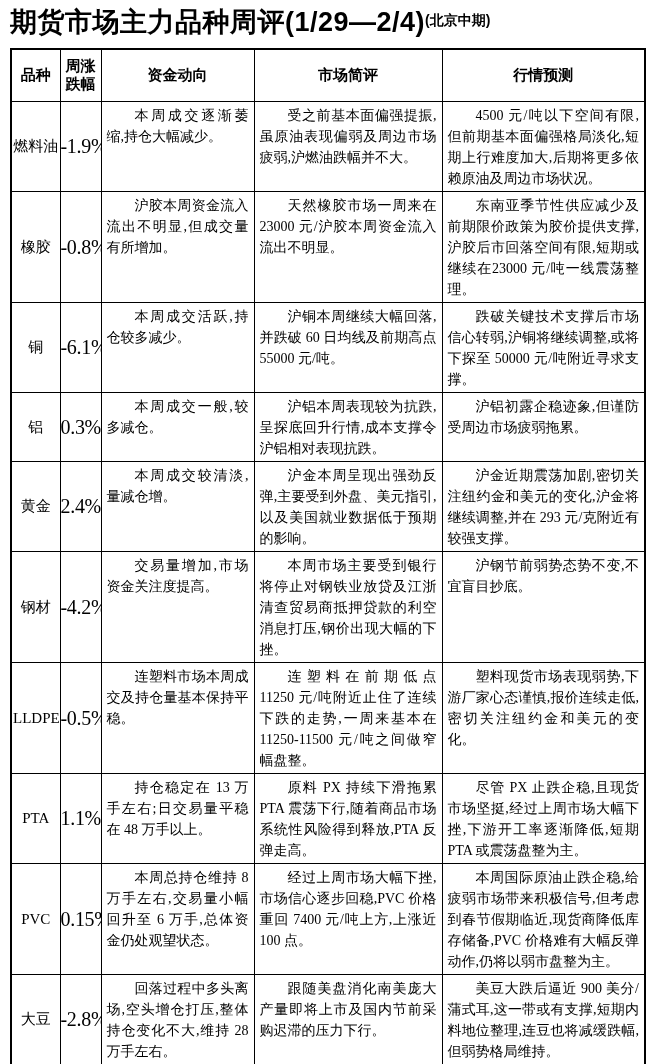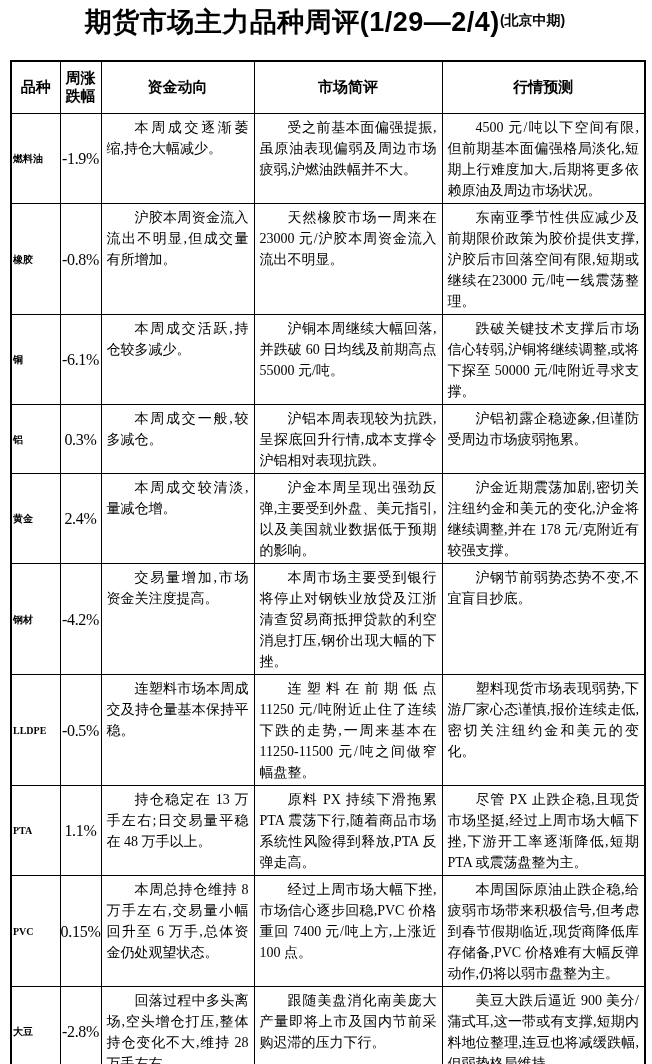--- a/index.html
+++ b/index.html
@@ -9,24 +9,24 @@
     height: 1064px;
     font-family: "Liberation Serif", "DejaVu Serif", serif;
     color: #000;
     overflow: hidden;
   }
   .page { padding: 8px 8px 0 10px; }
 
   
   .title-row {
     display: flex;
-    justify-content: center;
+    justify-content: flex-start;
     align-items: flex-start;
     padding-right: 4px;
-    margin-bottom: 22px;
+    margin-bottom: 10px;
   }
   .page-title {
     font-family: "Liberation Sans", "DejaVu Sans", sans-serif;
     font-weight: bold;
     font-size: 27px;
     letter-spacing: 0.5px;
     line-height: 1.1;
     white-space: nowrap;
   }
   .source-label {
@@ -57,31 +57,30 @@
     text-align: center;
     vertical-align: middle;
     line-height: 1.25;
     padding: 2px;
   }
   .review-table td {
     font-size: 14px;
     line-height: 21px;
   }
   td.col-variety {
-    text-align: left;
+    text-align: center;
     vertical-align: middle;
     padding: 2px 1px;
-    font-size: 10px;
-    font-weight: bold;
+    font-size: 15px;
   }
   td.col-change {
     text-align: center;
     vertical-align: middle;
     padding: 2px 0;
-    font-size: 16px;
+    font-size: 20px;
     letter-spacing: -0.3px;
   }
   td.col-funds, td.col-comment, td.col-forecast {
     vertical-align: top;
     text-align: justify;
     text-indent: 2em;
     padding: 3px 5px 2px 5px;
   }
   
   .review-table tbody tr:nth-child(1)  { height: 87px; }
@@ -151,21 +150,21 @@
           <td class="col-change">0.3%</td>
           <td class="col-funds">本周成交一般,较多减仓。</td>
           <td class="col-comment">沪铝本周表现较为抗跌,呈探底回升行情,成本支撑令沪铝相对表现抗跌。</td>
           <td class="col-forecast">沪铝初露企稳迹象,但谨防受周边市场疲弱拖累。</td>
         </tr>
         <tr>
           <td class="col-variety">黄金</td>
           <td class="col-change">2.4%</td>
           <td class="col-funds">本周成交较清淡,量减仓增。</td>
           <td class="col-comment">沪金本周呈现出强劲反弹,主要受到外盘、美元指引,以及美国就业数据低于预期的影响。</td>
-          <td class="col-forecast">沪金近期震荡加剧,密切关注纽约金和美元的变化,沪金将继续调整,并在 178 元/克附近有较强支撑。</td>
+          <td class="col-forecast">沪金近期震荡加剧,密切关注纽约金和美元的变化,沪金将继续调整,并在 293 元/克附近有较强支撑。</td>
         </tr>
         <tr>
           <td class="col-variety">钢材</td>
           <td class="col-change">-4.2%</td>
           <td class="col-funds">交易量增加,市场资金关注度提高。</td>
           <td class="col-comment">本周市场主要受到银行将停止对钢铁业放贷及江浙清查贸易商抵押贷款的利空消息打压,钢价出现大幅的下挫。</td>
           <td class="col-forecast">沪钢节前弱势态势不变,不宜盲目抄底。</td>
         </tr>
         <tr>
           <td class="col-variety">LLDPE</td>

